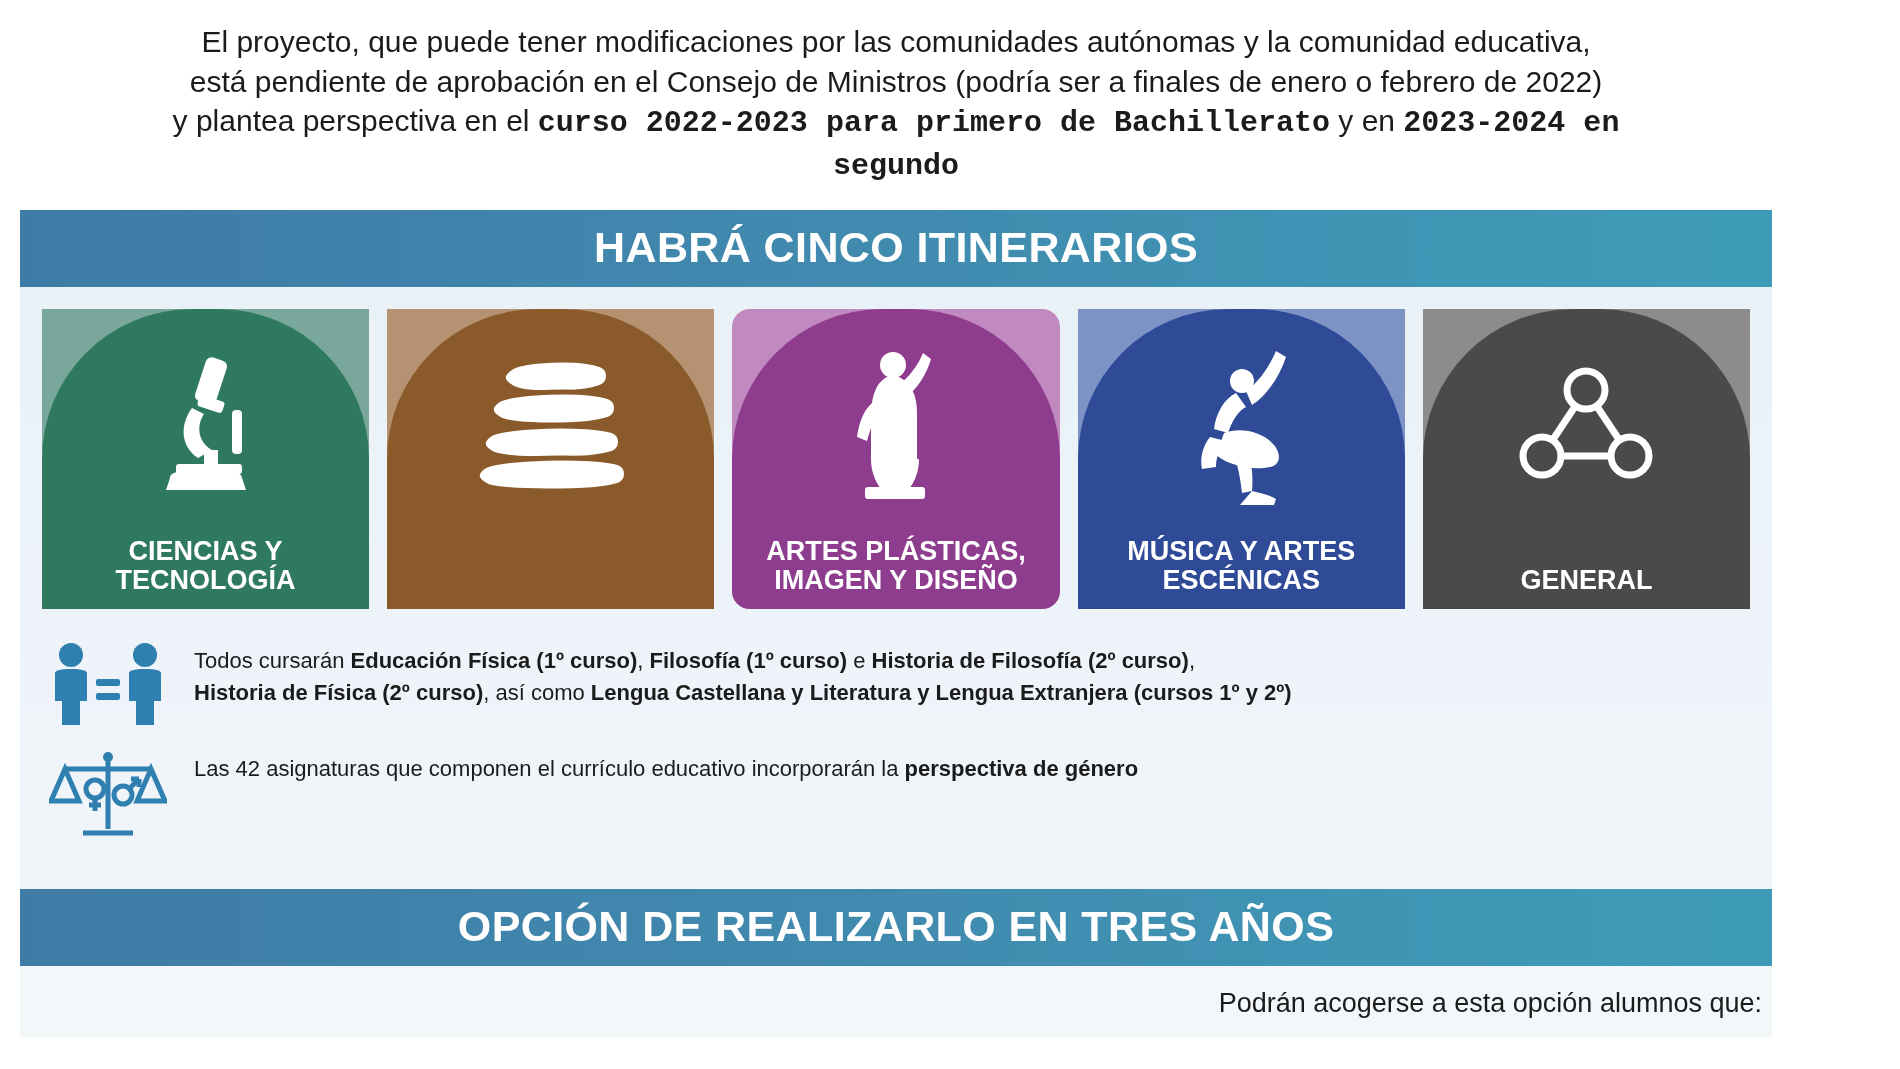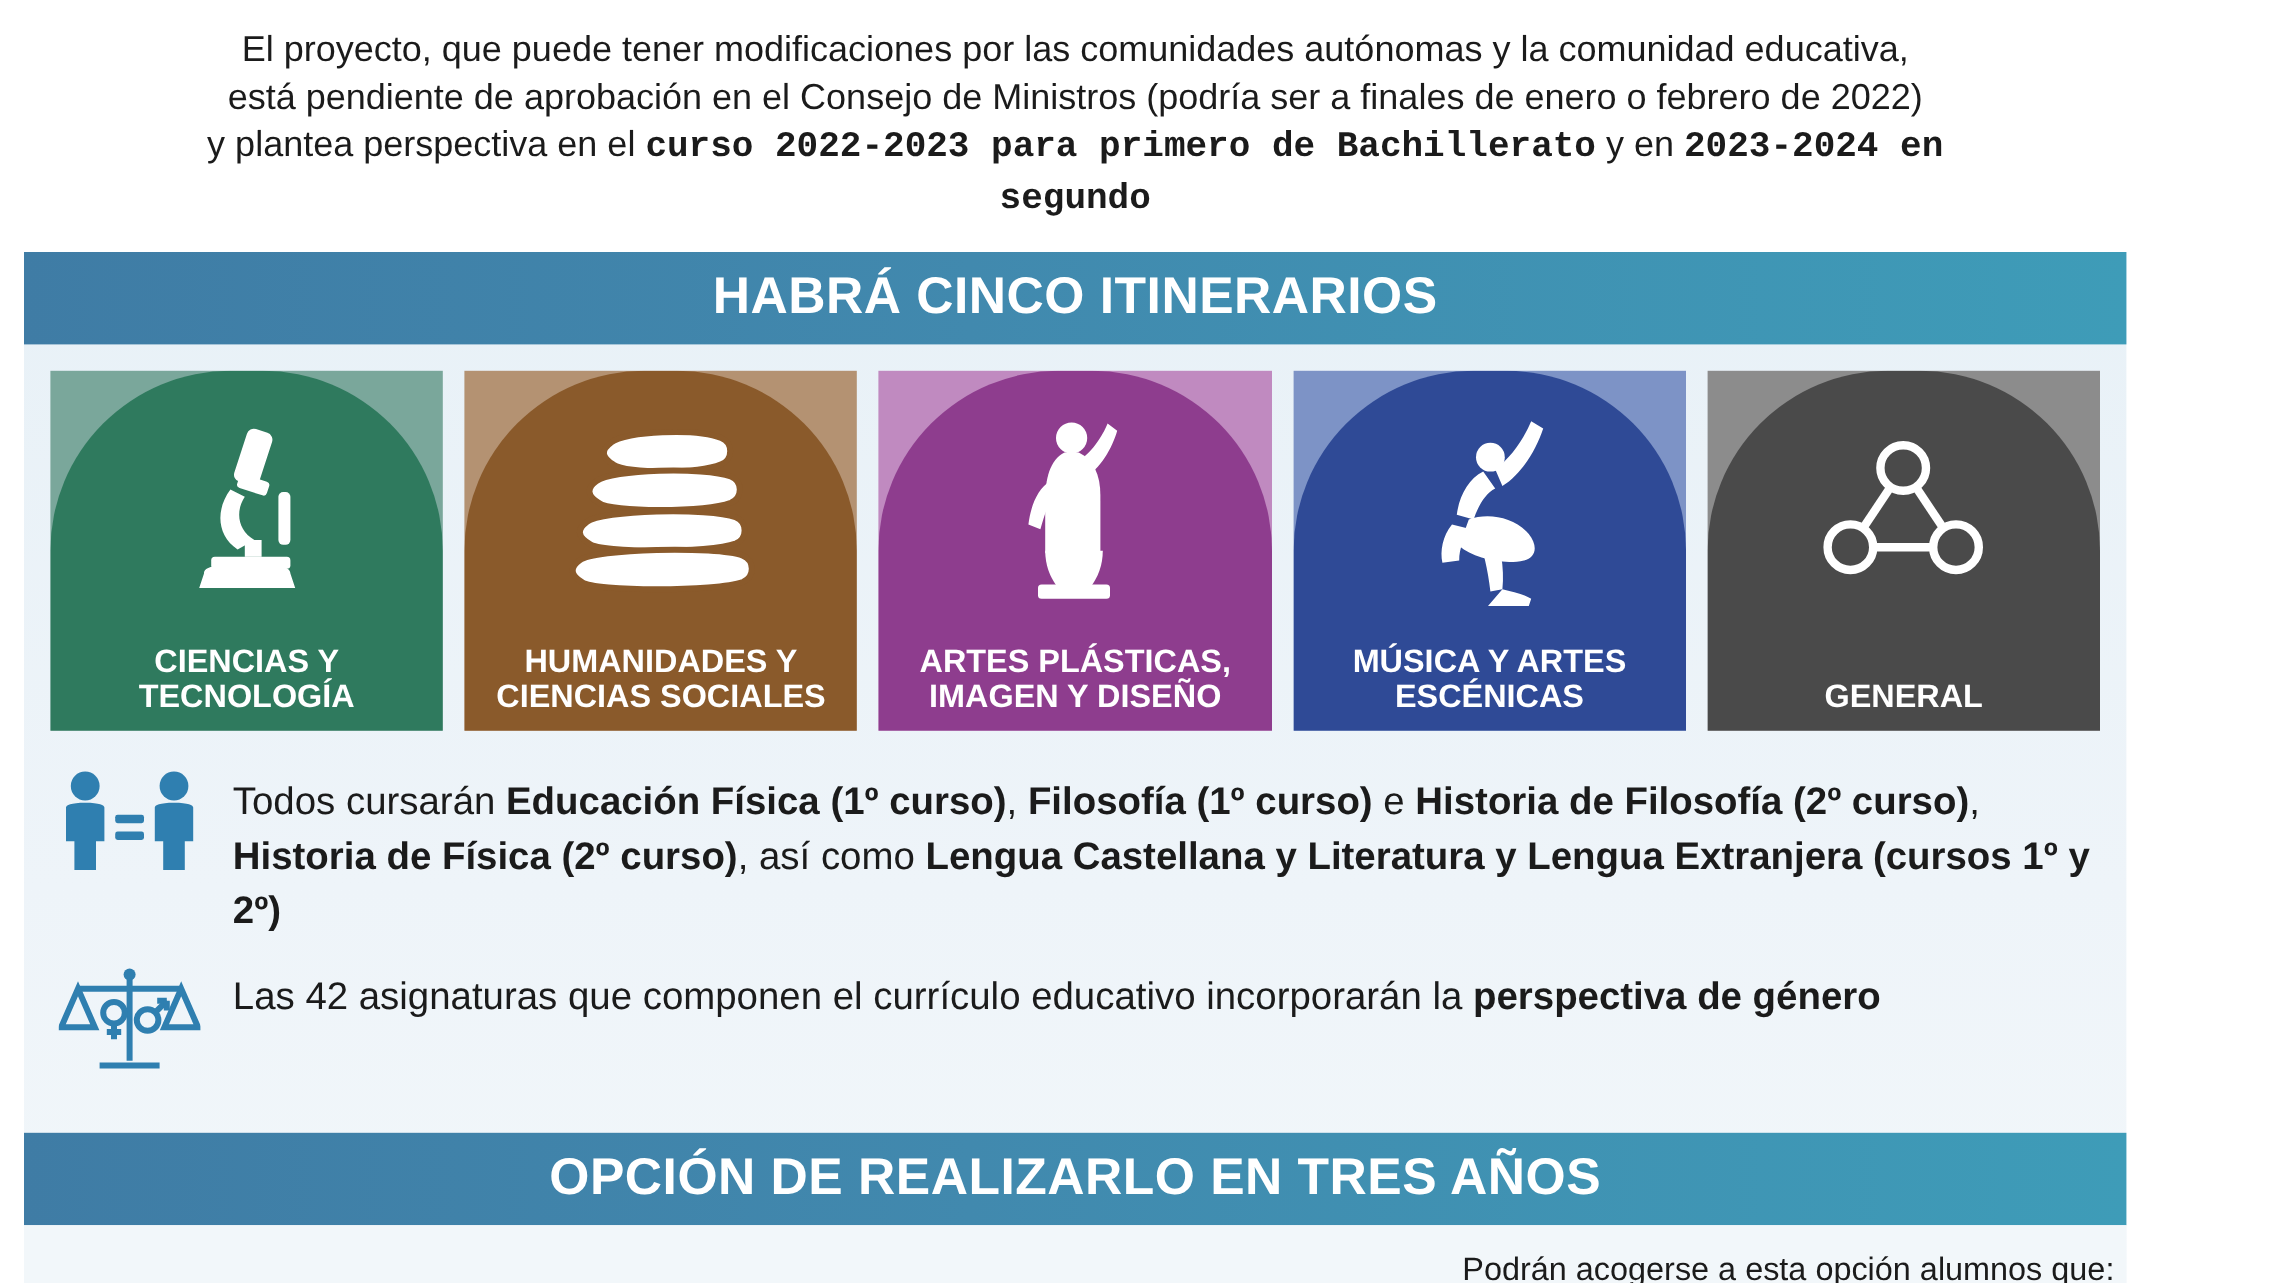--- a/index.html
+++ b/index.html
@@ -109,21 +109,21 @@
     padding: 10px 0 12px 0;
   }
   .note .note-icon {
     width: 120px;
     min-width: 120px;
     display: flex;
     justify-content: center;
     align-items: center;
   }
   .note .note-text {
-    font-size: 32px;
+    font-size: 22px;
     line-height: 1.42;
     color: #1b1b1b;
     padding-top: 4px;
   }
   .note .note-text b { font-weight: 700; }
 
   .band2 {
     margin-top: 6px;
   }
 
@@ -178,25 +178,23 @@
         <div class="glyph">
           <svg width="180" height="150" viewBox="0 0 180 150" aria-hidden="true">
             <g fill="#ffffff" stroke="#8a5a2b" stroke-width="5">
               <path d="M48 18 C60 8 120 6 140 14 C150 18 150 32 140 36 C120 44 62 44 50 36 C40 30 40 24 48 18 Z"></path>
               <path d="M36 50 C48 40 126 38 148 46 C158 50 158 64 148 68 C126 76 48 76 38 68 C28 62 28 56 36 50 Z"></path>
               <path d="M28 84 C40 74 130 72 152 80 C162 84 162 98 152 102 C130 110 40 110 30 102 C20 96 20 90 28 84 Z"></path>
               <path d="M22 116 C34 106 136 104 158 112 C168 116 168 130 158 134 C136 142 34 142 24 134 C14 128 14 122 22 116 Z"></path>
             </g>
           </svg>
         </div>
-        <div class="card-label">HUMANIDADES Y
-CIENCIAS SOCIALES</div>
-      </div>
-
-      <div class="card" style="background:#c08ac0;">
+      </div>
+
+      <div class="card" style="background:#c08ac0;border-radius:18px;">
         <div class="dome" style="background:#8e3d8e;"></div>
         <div class="glyph">
           <svg width="130" height="170" viewBox="0 0 130 170" aria-hidden="true">
             <g fill="#ffffff">
               <circle cx="62" cy="24" r="13"></circle>
               <path d="M56 36 C44 42 40 58 40 76 L40 120 L86 120 L86 72 C86 54 80 42 68 36 Z"></path>
               <path d="M66 44 C78 38 88 22 92 12 L100 18 C96 32 86 50 72 58 Z"></path>
               <path d="M44 60 C34 66 28 80 26 96 L36 100 C40 86 44 74 50 68 Z"></path>
               <path d="M40 118 C40 130 44 140 50 148 L78 148 C84 140 88 130 88 118 Z"></path>
               <rect x="34" y="146" width="60" height="12" rx="3"></rect>

